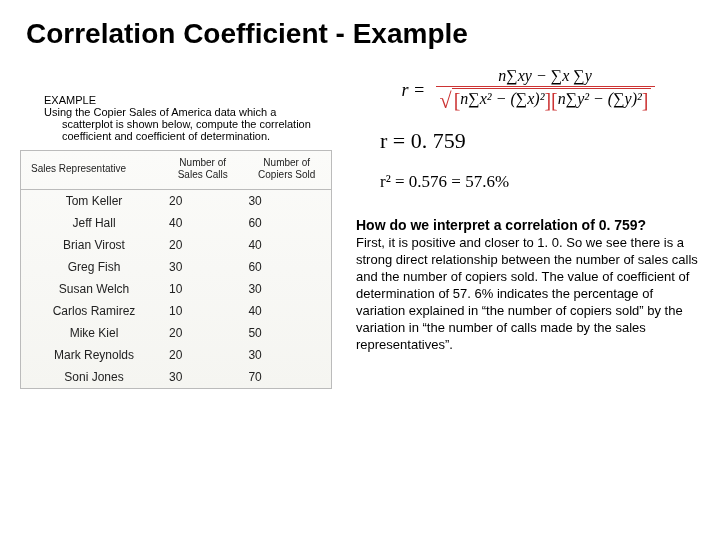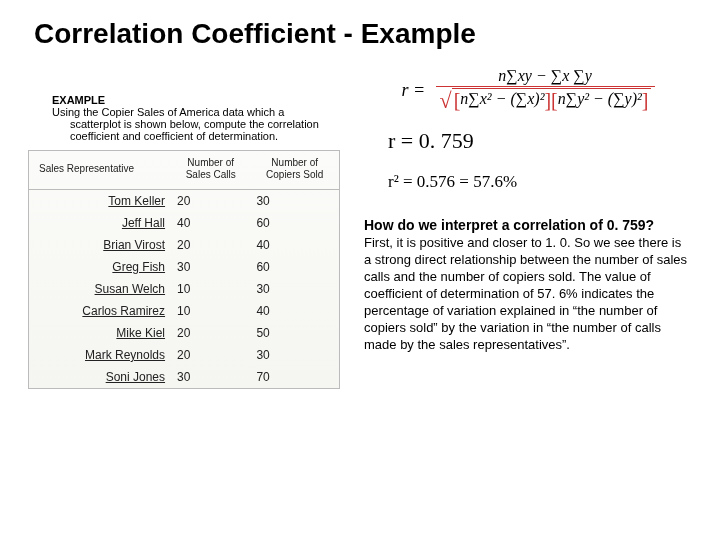--- a/index.html
+++ b/index.html
@@ -5,42 +5,42 @@
   * { margin: 0; padding: 0; box-sizing: border-box; }
   body {
     width: 720px;
     height: 540px;
     background: #fff;
     font-family: Arial, Helvetica, sans-serif;
     color: #000;
     overflow: hidden;
   }
   .page {
-    padding: 18px 28px;
+    padding: 18px 20px;
   }
   .title {
     font-size: 28px;
     font-weight: bold;
     margin-bottom: 14px;
     padding-left: 6px;
   }
   .content {
     display: flex;
     gap: 24px;
   }
   .left {
     width: 312px;
     flex: 0 0 312px;
   }
   .right {
     flex: 1;
   }
   .example-head {
     font-size: 11px;
-    font-weight: bold;
+    font-weight: normal;
     margin-top: 30px;
     margin-left: 24px;
   }
   .example-body {
     font-size: 11px;
     margin-left: 24px;
     margin-right: 6px;
     margin-bottom: 8px;
     padding-left: 0;
   }
@@ -68,21 +68,21 @@
     border-bottom: 1px solid #bbb;
     line-height: 1.2;
   }
   th:first-child { text-align: left; padding-left: 10px; }
   td {
     font-size: 12px;
     padding: 4px 6px;
     color: #222;
     font-weight: 300;
   }
-  td:first-child { text-align: right; padding-left: 10px; text-decoration: underline; }
+  td:first-child { text-align: center; padding-left: 10px; }
   td:nth-child(2), td:nth-child(3) { text-align: left; }
   .formula-graphic {
     margin-top: 4px;
     margin-bottom: 16px;
     text-align: center;
   }
   .r-value {
     font-family: "Times New Roman", Times, serif;
     font-size: 22px;
     margin: 10px 0 18px 24px;

